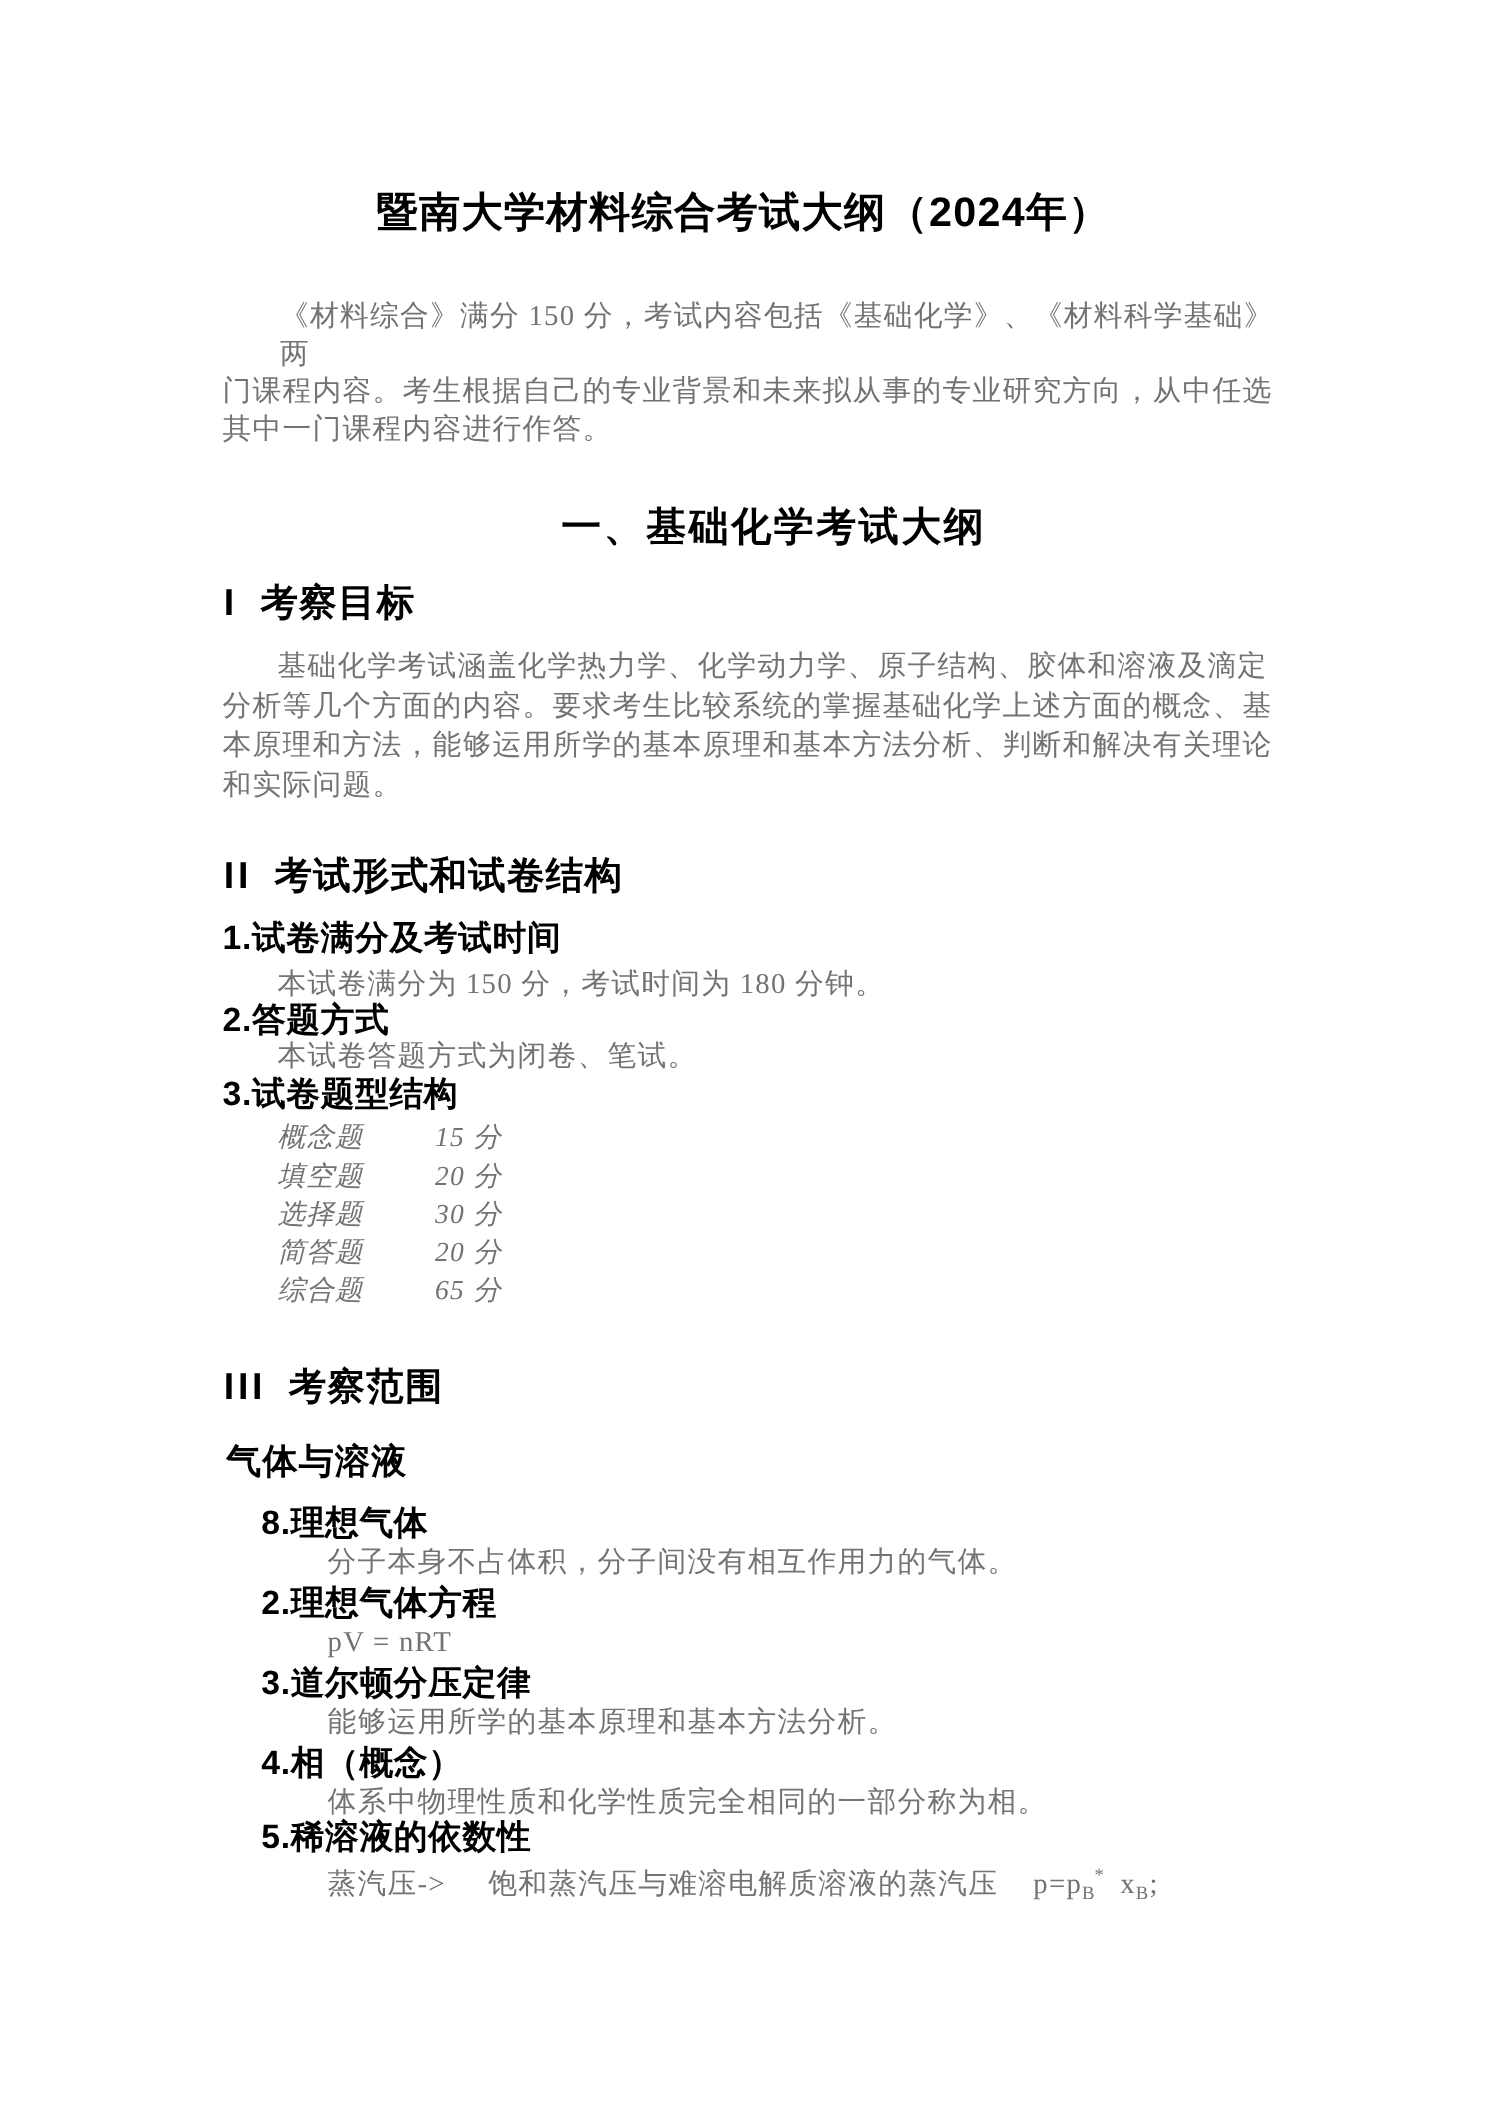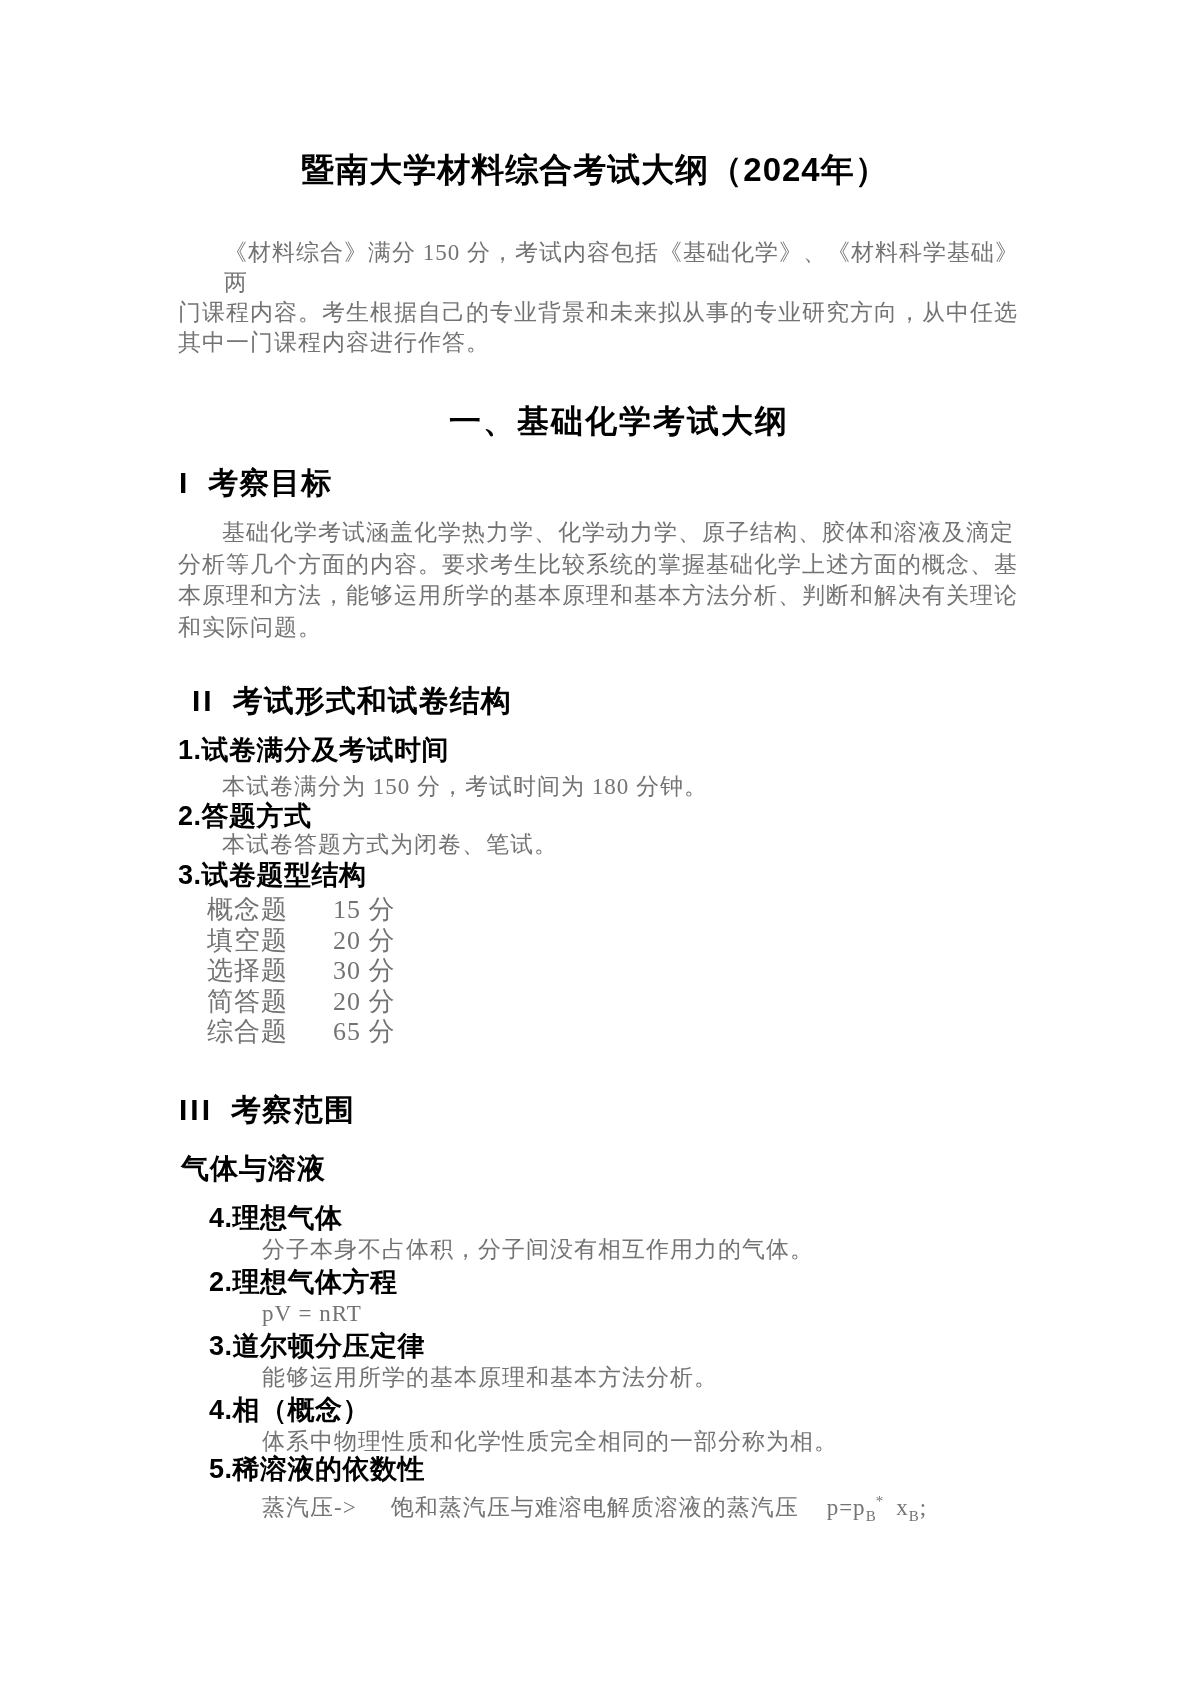--- a/index.html
+++ b/index.html
@@ -32,32 +32,32 @@
 
   .sec-heading{font-size:30px;line-height:36px;letter-spacing:1px;}
   .sec-num{display:inline-block;margin-right:18px;letter-spacing:3px;}
   .goal-heading{top:465px;left:179px;}
   .goal-para{
     top:517px;left:178px;width:846px;
     font-size:23px;line-height:31.5px;letter-spacing:1px;
   }
   .goal-para .first{padding-left:44px;}
 
-  .format-heading{top:683px;left:192px;}
+  .format-heading{top:683px;left:179px;}
 
   .item-label{font-size:27px;line-height:32px;letter-spacing:0.5px;}
   .item-content{font-size:23px;line-height:30px;letter-spacing:1px;}
 
   .f1-label{top:734px;left:178px;}
   .f1-content{top:772px;left:222px;}
   .f2-label{top:800px;left:178px;}
   .f2-content{top:830px;left:222px;}
   .f3-label{top:859px;left:178px;}
 
-  .score-table{top:895px;left:207px;font-size:26px;letter-spacing:1px;}
+  .score-table{top:895px;left:222px;font-size:22px;letter-spacing:1px;font-style:italic;}
   .score-row{height:30.5px;line-height:30.5px;}
   .score-type{display:inline-block;width:126px;}
 
   .scope-heading{top:1092px;left:179px;}
   .scope-topic{top:1152px;left:181px;font-size:28px;line-height:34px;letter-spacing:1px;}
 
   .s1-label{top:1202px;left:209px;}
   .s1-content{top:1235px;left:262px;}
   .s2-label{top:1266px;left:209px;}
   .s2-content{top:1299px;left:262px;}
@@ -129,21 +129,21 @@
       <span class="score-type">综合题</span><span>65 分</span>
     </div>
   </div>
 
   <div class="abs hei sec-heading scope-heading">
     <span class="sec-num">III</span><span>考察范围</span>
   </div>
 
   <div class="abs hei scope-topic">气体与溶液</div>
 
-  <div class="abs hei item-label s1-label">4.理想气体</div>
+  <div class="abs hei item-label s1-label">8.理想气体</div>
   <div class="abs serif item-content s1-content">分子本身不占体积，分子间没有相互作用力的气体。</div>
 
   <div class="abs hei item-label s2-label">2.理想气体方程</div>
   <div class="abs serif item-content s2-content">pV = nRT</div>
 
   <div class="abs hei item-label s3-label">3.道尔顿分压定律</div>
   <div class="abs serif item-content s3-content">能够运用所学的基本原理和基本方法分析。</div>
 
   <div class="abs hei item-label s4-label">4.相（概念）</div>
   <div class="abs serif item-content s4-content">体系中物理性质和化学性质完全相同的一部分称为相。</div>

